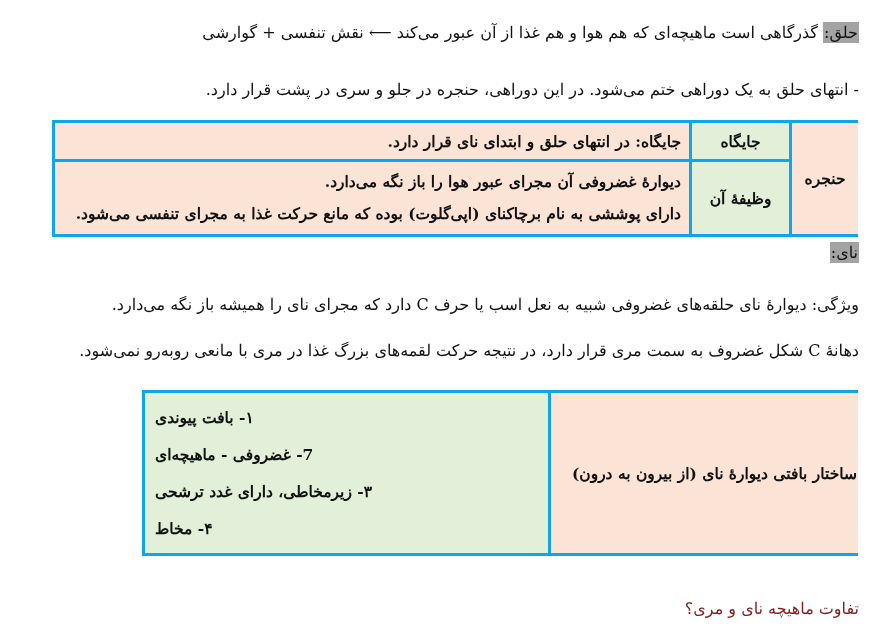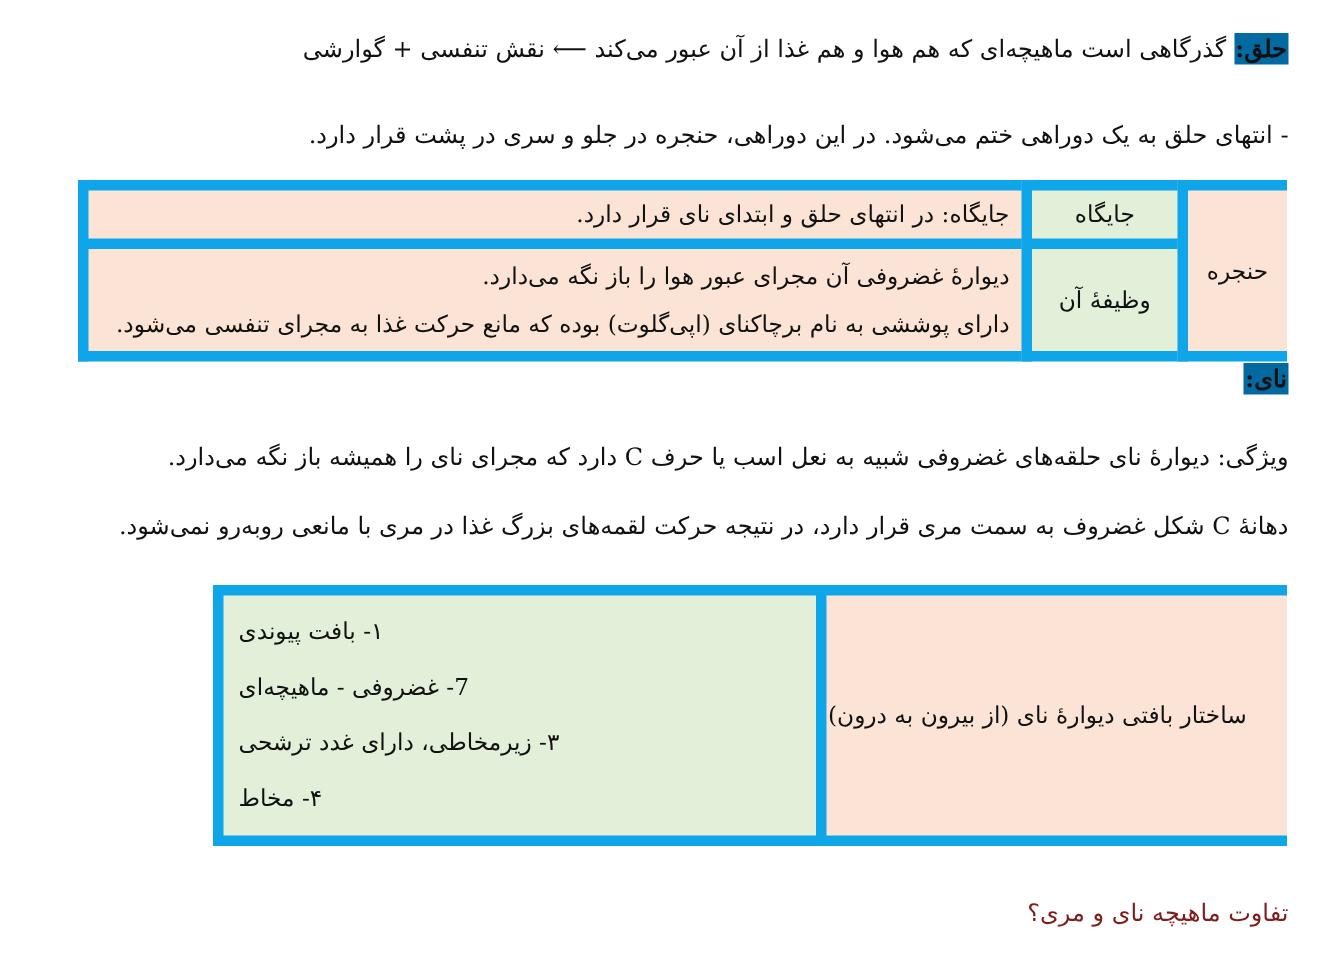--- a/index.html
+++ b/index.html
@@ -4,31 +4,31 @@
 <style>
   html, body { margin: 0; padding: 0; }
   body {
     width: 889px; height: 635px; background: #ffffff; position: relative; overflow: hidden;
     font-family: "DejaVu Serif", "Liberation Serif", serif; color: #111;
   }
   .line {
     position: absolute; direction: rtl; text-align: right; white-space: nowrap;
     font-size: 16px; line-height: 22px;
   }
-  .hl { background: #0369a1; padding: 1px 1px; font-weight: bold; }
+  .hl { background: #a3a3a3; padding: 1px 1px; }
   table { position: absolute; border-collapse: collapse; direction: rtl; font-size: 15.5px; }
-  td { border: 7px solid #0ea5e9; vertical-align: middle; }
+  td { border: 3px solid #0ea5e9; vertical-align: middle; font-weight: bold; }
   .peach { background: #fbe4d5; }
   .green { background: #e2efd9; }
   .t1 td.c { text-align: center; margin-top: 36px; }
   .t1 td.txt { text-align: right; padding: 0 8px; }
   .t1 .sub { display: block; line-height: 32px; }
   .t2 td.txt { text-align: left; padding: 6px 10px; }
   .t2 .item { display: block; line-height: 37px; }
-  .t2 td.c { text-align: left; }
+  .t2 td.c { text-align: right; }
   .t1 td.noright { border-right: none; }
   .t2 td.noright { border-right: none; }
 </style>
 </head>
 <body>
 
 <div class="line" style="right:30px; top:22px;">
   <span class="hl">حلق:</span><span> گذرگاهی است ماهیچه‌ای که هم هوا و هم غذا از آن عبور می‌کند ⟵ نقش تنفسی + گوارشی</span>
 </div>
 

